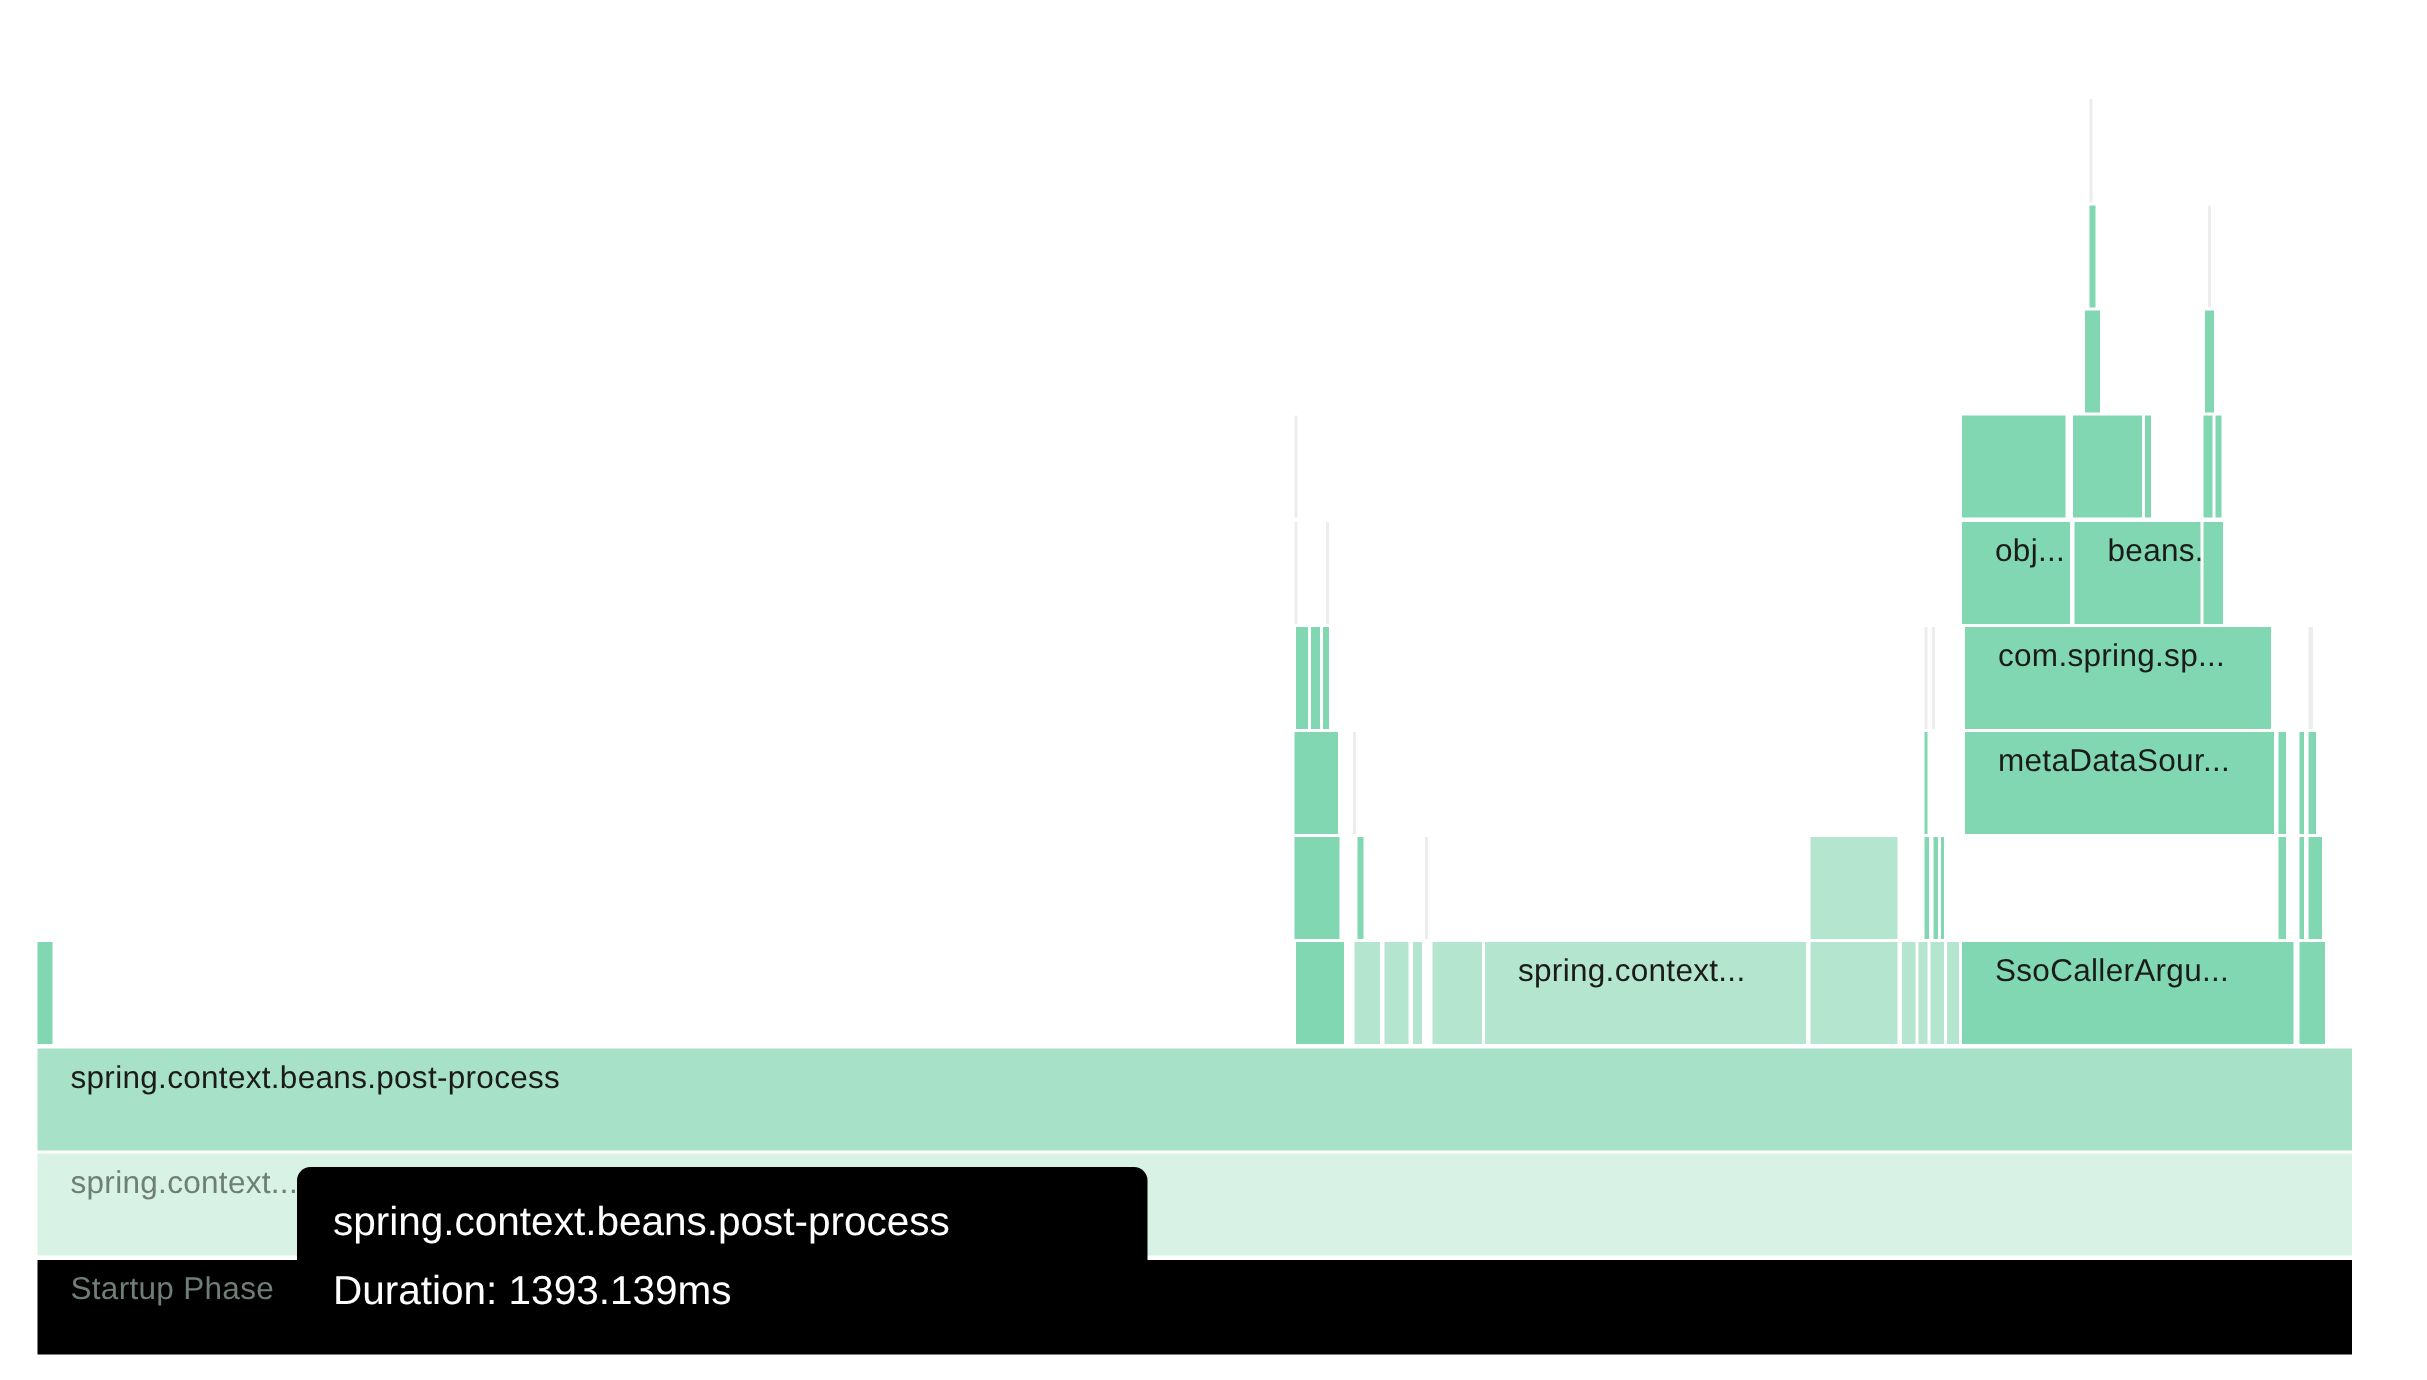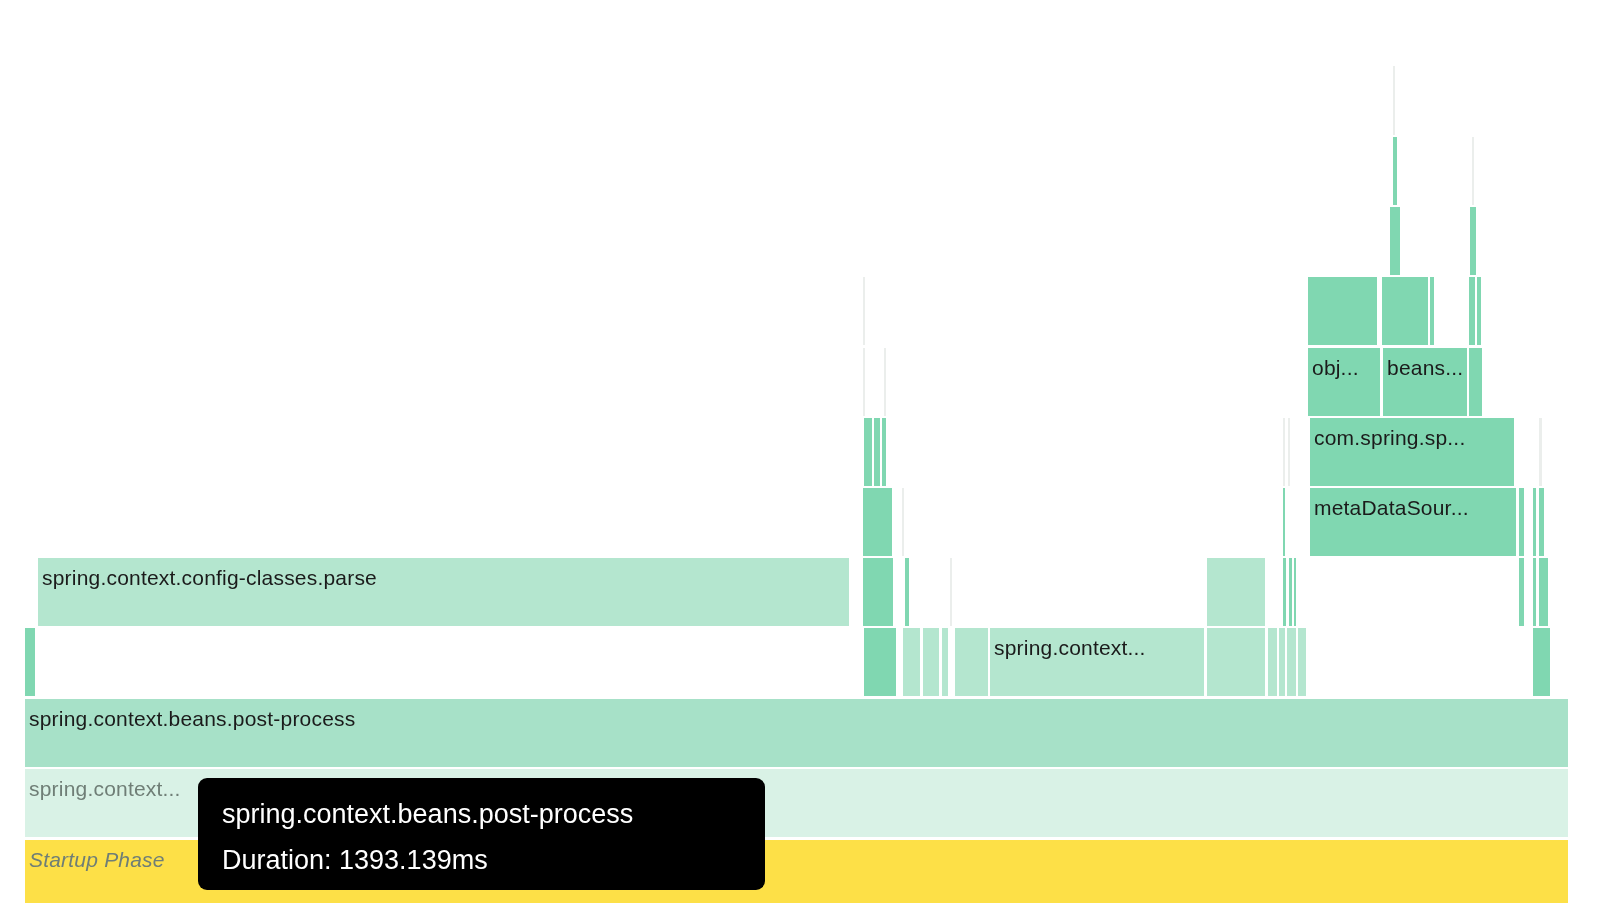--- a/index.html
+++ b/index.html
@@ -16,21 +16,21 @@
     background: #ffffff;
   }
   .flame-bar {
     position: absolute;
     box-sizing: border-box;
     overflow: hidden;
     white-space: nowrap;
   }
   .flame-bar .bar-label {
     display: block;
-    padding: 8px 0 0 4px;
+    padding: 8px 0 0 22px;
     font-size: 21px;
     line-height: 1.15;
     color: #1b1b1b;
     letter-spacing: 0.2px;
   }
   .flame-bar .bar-label.muted {
     color: #6f7e76;
   }
   #tooltip {
     position: absolute;
@@ -43,21 +43,21 @@
     font-size: 27px;
     line-height: 46px;
     white-space: nowrap;
   }
 </style>
 </head>
 <body>
 
 <div id="flame-canvas">
 
-<div class="flame-bar" style="left: 25px; top: 840px; width: 1543px; height: 63px; background: #fde047; font-style: italic;">
+<div class="flame-bar" style="left: 25px; top: 840px; width: 1543px; height: 63px; background: #000000;">
       <span class="bar-label muted">Startup Phase</span>
     </div>
     <div class="flame-bar" style="left: 25px; top: 769px; width: 1543px; height: 68px; background: rgb(217, 242, 230);">
       <span class="bar-label muted">spring.context...</span>
     </div>
     <div class="flame-bar" style="left: 25px; top: 699px; width: 1543px; height: 68px; background: rgb(167, 225, 200);">
       <span class="bar-label">spring.context.beans.post-process</span>
     </div>
     <div class="flame-bar" style="left: 25px; top: 628px; width: 10px; height: 68px; background: rgb(128, 215, 177);"></div>
     <div class="flame-bar" style="left: 864px; top: 628px; width: 32px; height: 68px; background: rgb(128, 215, 177);"></div>
@@ -66,24 +66,24 @@
     <div class="flame-bar" style="left: 942px; top: 628px; width: 6px; height: 68px; background: rgb(180, 230, 207);"></div>
     <div class="flame-bar" style="left: 955px; top: 628px; width: 33px; height: 68px; background: rgb(180, 230, 207);"></div>
     <div class="flame-bar" style="left: 990px; top: 628px; width: 214px; height: 68px; background: rgb(180, 230, 207);">
       <span class="bar-label">spring.context...</span>
     </div>
     <div class="flame-bar" style="left: 1207px; top: 628px; width: 58px; height: 68px; background: rgb(180, 230, 207);"></div>
     <div class="flame-bar" style="left: 1268px; top: 628px; width: 9px; height: 68px; background: rgb(180, 230, 207);"></div>
     <div class="flame-bar" style="left: 1279px; top: 628px; width: 6px; height: 68px; background: rgb(180, 230, 207);"></div>
     <div class="flame-bar" style="left: 1287px; top: 628px; width: 9px; height: 68px; background: rgb(180, 230, 207);"></div>
     <div class="flame-bar" style="left: 1298px; top: 628px; width: 8px; height: 68px; background: rgb(180, 230, 207);"></div>
+    <div class="flame-bar" style="left: 1308px; top: 628px; width: 221px; height: 68px; background: rgb(128, 215, 177);">
+      <span class="bar-label">SsoCallerArgu...</span>
+    </div>
     <div class="flame-bar" style="left: 1533px; top: 628px; width: 17px; height: 68px; background: rgb(128, 215, 177);"></div>
-    <div class="flame-bar" style="left: 38px; top: 558px; width: 811px; height: 68px; background: rgb(180, 230, 207);">
-      <span class="bar-label">spring.context.config-classes.parse</span>
-    </div>
     <div class="flame-bar" style="left: 863px; top: 558px; width: 30px; height: 68px; background: rgb(128, 215, 177);"></div>
     <div class="flame-bar" style="left: 905px; top: 558px; width: 4px; height: 68px; background: rgb(128, 215, 177);"></div>
     <div class="flame-bar" style="left: 950px; top: 558px; width: 2px; height: 68px; background: rgb(235, 238, 236);"></div>
     <div class="flame-bar" style="left: 1207px; top: 558px; width: 58px; height: 68px; background: rgb(180, 230, 207);"></div>
     <div class="flame-bar" style="left: 1283px; top: 558px; width: 3px; height: 68px; background: rgb(128, 215, 177);"></div>
     <div class="flame-bar" style="left: 1289px; top: 558px; width: 3px; height: 68px; background: rgb(128, 215, 177);"></div>
     <div class="flame-bar" style="left: 1294px; top: 558px; width: 2px; height: 68px; background: rgb(128, 215, 177);"></div>
     <div class="flame-bar" style="left: 1519px; top: 558px; width: 5px; height: 68px; background: rgb(128, 215, 177);"></div>
     <div class="flame-bar" style="left: 1533px; top: 558px; width: 3px; height: 68px; background: rgb(128, 215, 177);"></div>
     <div class="flame-bar" style="left: 1539px; top: 558px; width: 9px; height: 68px; background: rgb(128, 215, 177);"></div>

